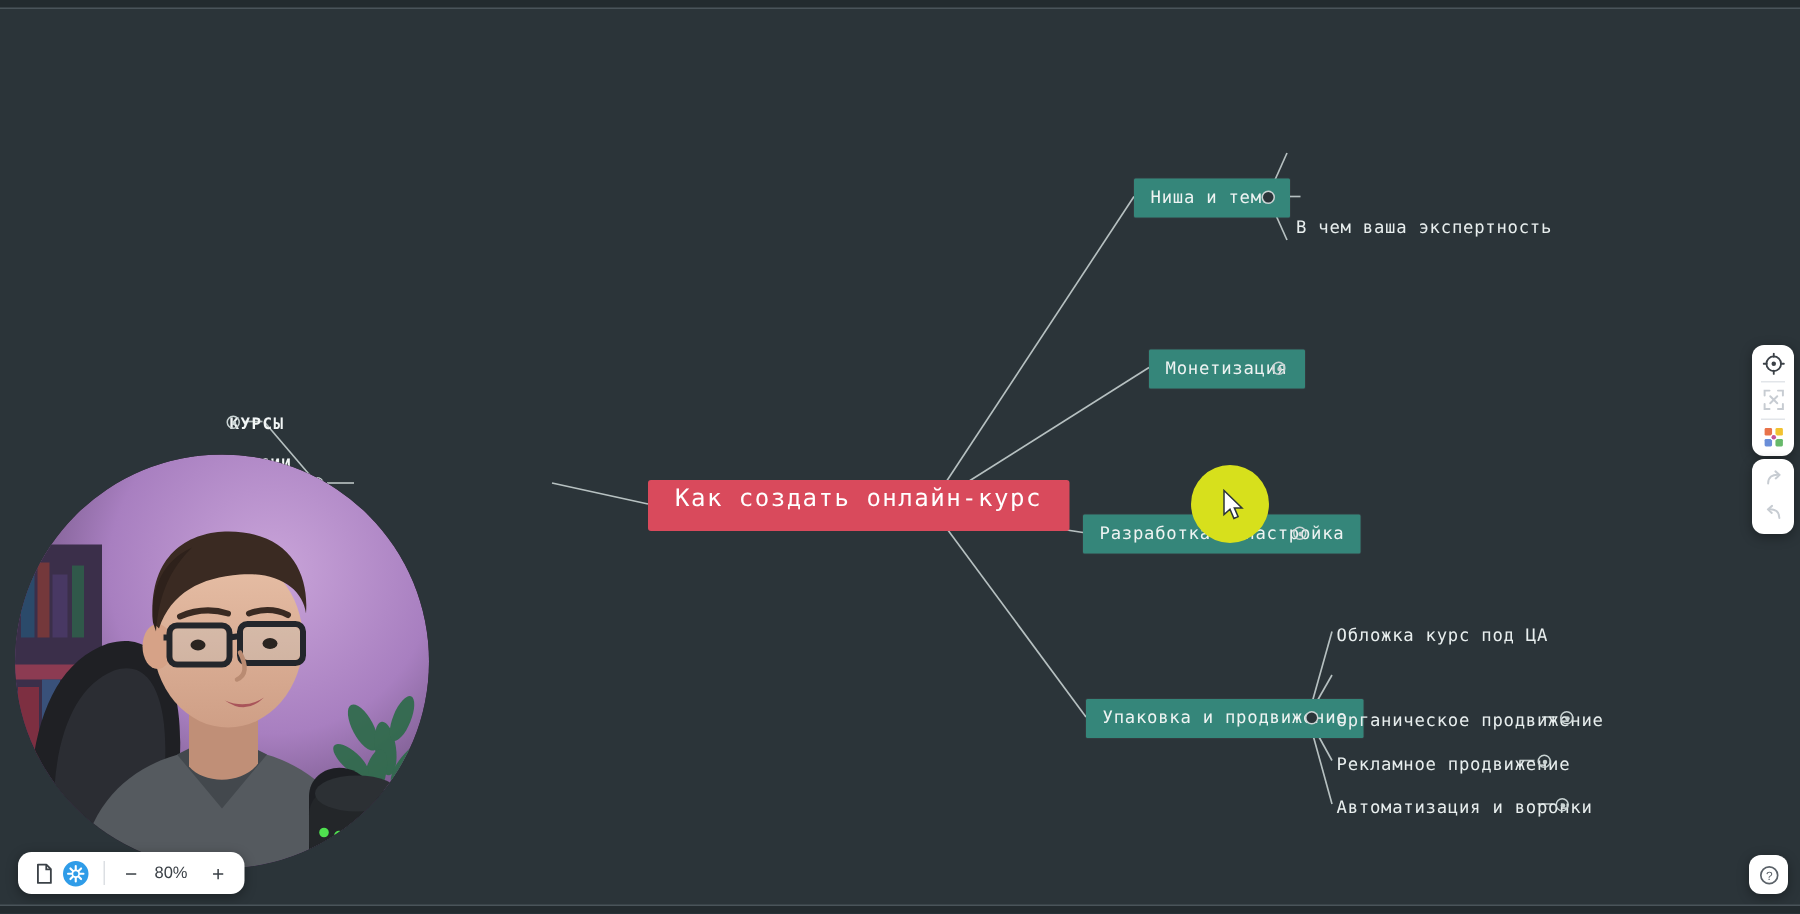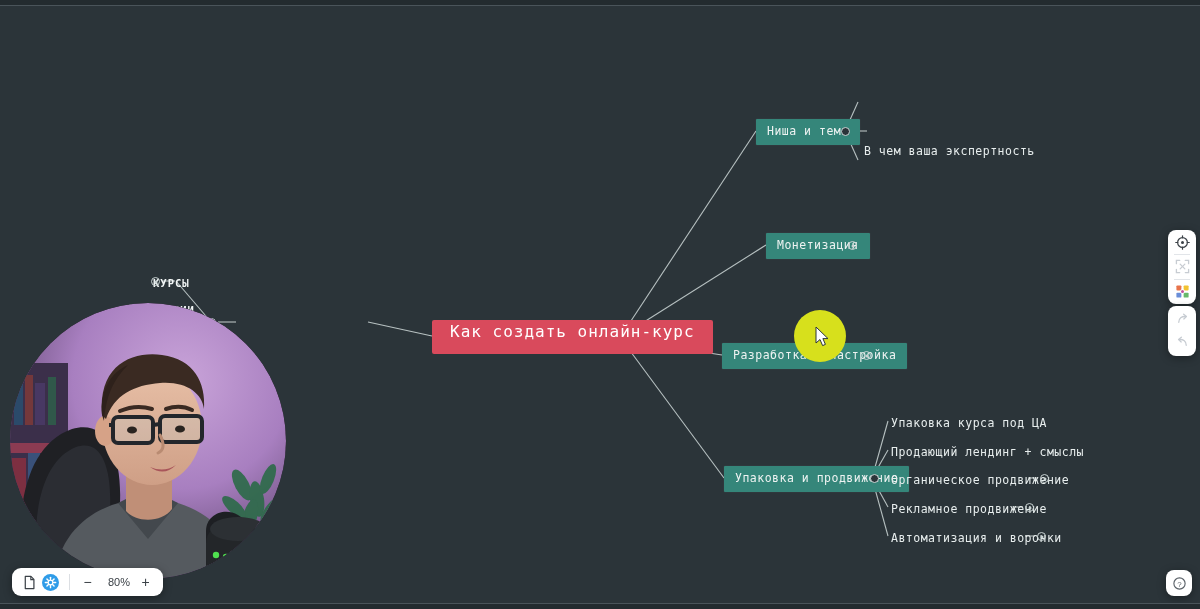--- a/index.html
+++ b/index.html
@@ -97,21 +97,21 @@
   .tb{
     position:absolute;background:#ffffff;border-radius:10px;
     box-shadow:0 2px 8px rgba(0,0,0,.35);
     display:flex;align-items:center;
   }
   #toolbar-bottom-left{
     left:12px;top:568px;height:28px;padding:0 10px;gap:8px;
     border-radius:9px;
   }
   #toolbar-bottom-left .sep{width:1px;height:16px;background:#dcdfe3;margin:0 2px;}
-  .zoomlabel{font-family:"Liberation Sans",sans-serif;font-size:11px;color:#3b4147;min-width:27px;text-align:right;}
+  .zoomlabel{font-family:"Liberation Sans",sans-serif;font-size:11px;color:#3b4147;min-width:27px;text-align:left;}
   .tbtn{font-family:"Liberation Sans",sans-serif;font-size:14px;color:#3b4147;width:15px;text-align:center;cursor:default;line-height:1;}
   .icon-doc{width:12px;height:15px;position:relative;}
   .icon-move{width:17px;height:17px;border-radius:50%;background:#2f9ce8;position:relative;}
 
   #toolbar-right-top{
     left:1168px;top:230px;width:28px;height:68px;
     flex-direction:column;justify-content:space-around;align-items:center;
     border-radius:8px;padding:3px 0;
   }
   #toolbar-right-bottom{
@@ -210,24 +210,21 @@
     <span>Разработка и настройка</span>
   </div>
   <div class="pip" style="left:862px;top:351px;"></div>
 
   <div class="node node-box" style="left:724px;top:466px;">
     <span>Упаковка и продвижение</span>
   </div>
   <div class="pip hollow" style="left:870px;top:474px;"></div>
 
   <div class="node node-leaf" style="left:889px;top:414px;">
-    <span>Упаковка курса под ЦА</span>
-  </div>
-  <div class="node node-leaf" style="left:889px;top:443px;">
-    <span>Продающий лендинг + смыслы</span>
+    <span>Обложка курс под ЦА</span>
   </div>
   <div class="node node-leaf" style="left:889px;top:471px;">
     <span>Органическое продвижение</span>
   </div>
   <div class="pip" style="left:1040px;top:474px;"></div>
 
   <div class="node node-leaf" style="left:889px;top:500px;">
     <span>Рекламное продвижение</span>
   </div>
   <div class="pip" style="left:1025px;top:503px;"></div>

